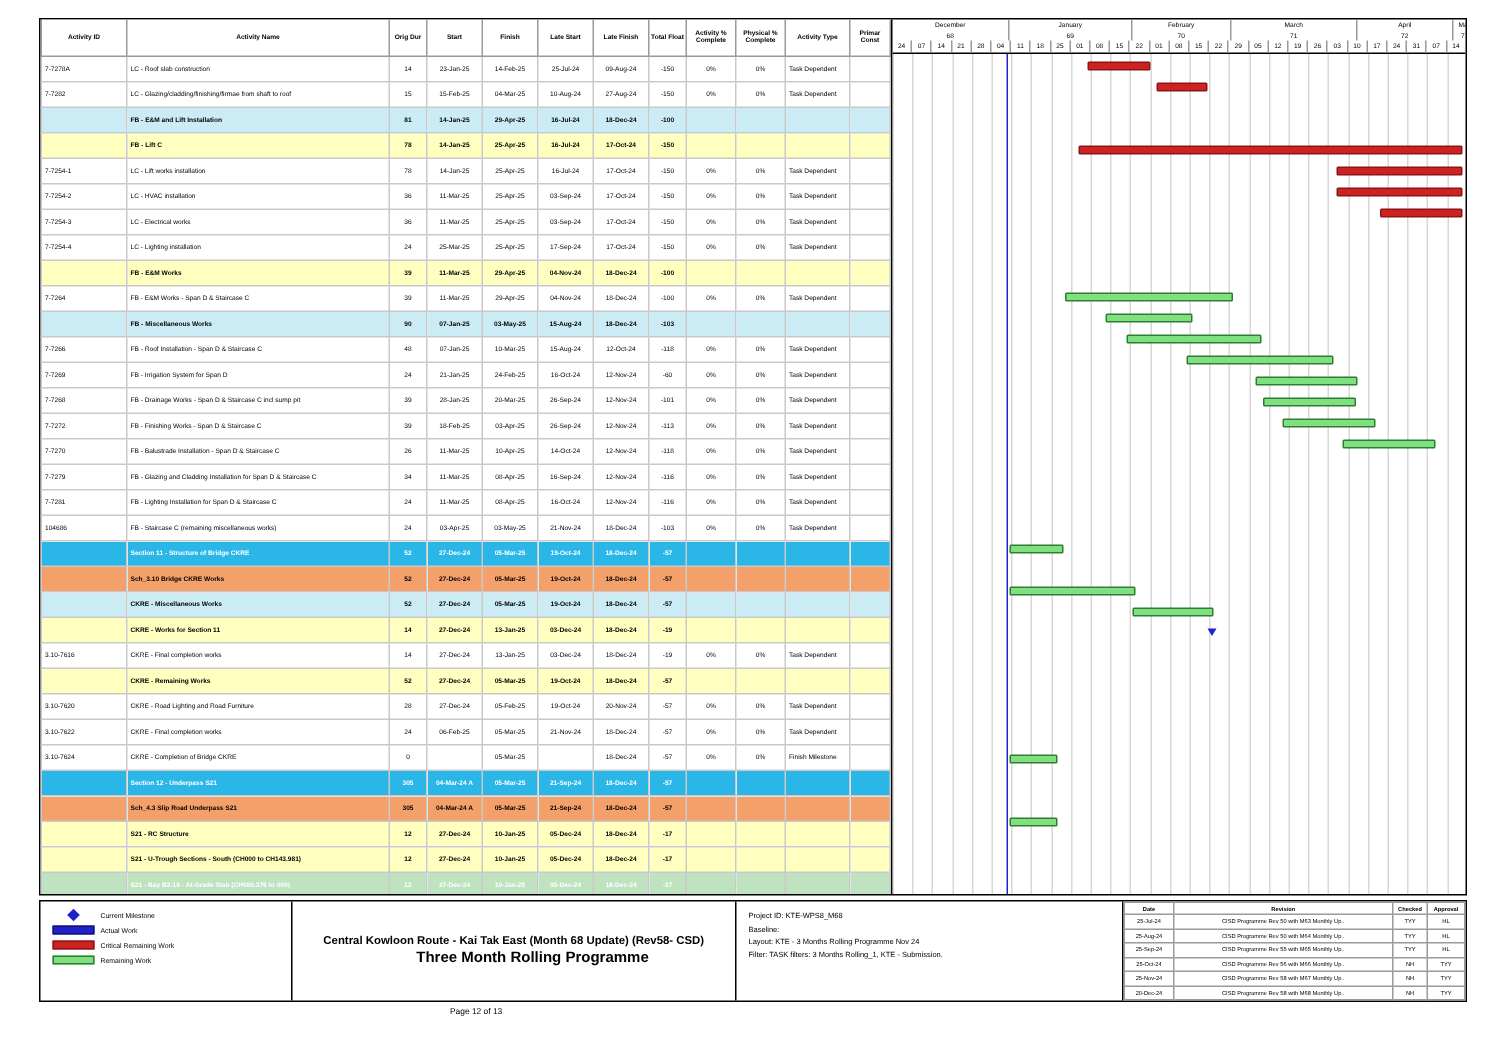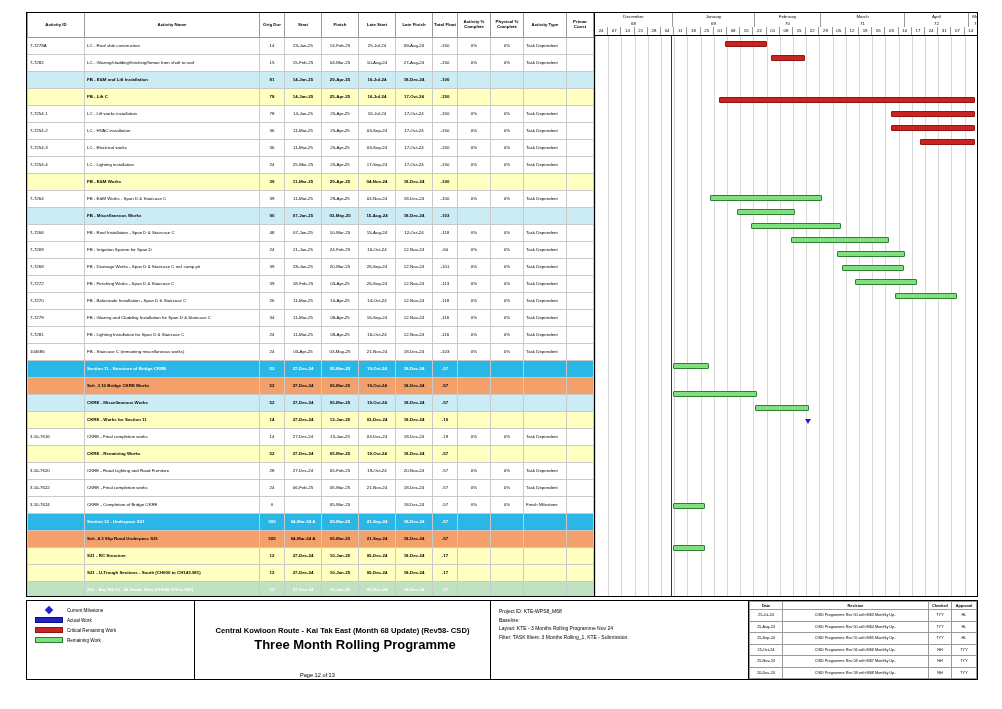--- a/index.html
+++ b/index.html
@@ -47,33 +47,33 @@
   #ts .dayrow .cell{line-height:8px;}
   #chartarea{position:relative;height:562px;}
   .vline{position:absolute;top:0;bottom:0;width:1px;background:#d8d8d8;}
   .todayline{position:absolute;top:0;bottom:0;width:1.4px;background:#2222cc;}
   .bar{position:absolute;height:4px;border-radius:1px;}
   .bar.crit{background:#cc2222;border:1px solid #8d1515;}
   .bar.rem{background:#7ee07e;border:1px solid #2e7d32;}
   .milestone{position:absolute;width:0;height:0;border-left:3px solid transparent;border-right:3px solid transparent;border-top:5px solid #2222cc;}
 
   
-  #footer{position:absolute;left:26px;top:600px;width:952px;height:80px;border:1px solid #000;box-sizing:border-box;display:flex;}
+  #footer{position:absolute;left:26px;top:600px;width:952px;height:68px;border:1px solid #000;box-sizing:border-box;display:flex;}
   #legend{width:168px;border-right:1px solid #000;box-sizing:border-box;padding:6px 8px;font-size:4.6px;}
   .lg{display:flex;align-items:center;margin-bottom:4px;}
   .lg .sym{width:28px;display:flex;align-items:center;justify-content:center;margin-right:4px;}
   .dia{width:6px;height:6px;background:#2222cc;transform:rotate(45deg);}
   .lgbar{width:26px;height:4px;}
   .b-blue{background:#2222cc;border:1px solid #10107a;}
   .b-red{background:#cc2222;border:1px solid #8d1515;}
   .b-green{background:#7ee07e;border:1px solid #2e7d32;}
   #title{width:296px;border-right:1px solid #000;box-sizing:border-box;display:flex;flex-direction:column;
           align-items:center;justify-content:center;text-align:center;padding:4px;}
   #title .t1{font-size:7.6px;font-weight:bold;line-height:1.35;}
-  #title .t2{font-size:13px;font-weight:bold;line-height:1.35;margin-left:25px;}
+  #title .t2{font-size:10px;font-weight:bold;line-height:1.35;margin-left:25px;}
   #meta{width:258px;border-right:1px solid #000;box-sizing:border-box;padding:6px 8px;font-size:5px;line-height:1.7;}
   #revs{flex:1;box-sizing:border-box;}
   table#revtbl{width:100%;height:100%;border-collapse:collapse;table-layout:fixed;font-size:3.8px;}
   table#revtbl th,table#revtbl td{border:1px solid #9a9a9a;padding:0 1px;height:7px;text-align:center;overflow:hidden;white-space:nowrap;}
   table#revtbl th{font-weight:bold;}
   .rv-date{width:30px;}
   .rv-desc{width:auto;text-align:left;}
   .rv-ck{width:20px;}
   .rv-ap{width:22px;}
   #pageno{position:absolute;left:300px;top:672px;font-size:5.6px;}

